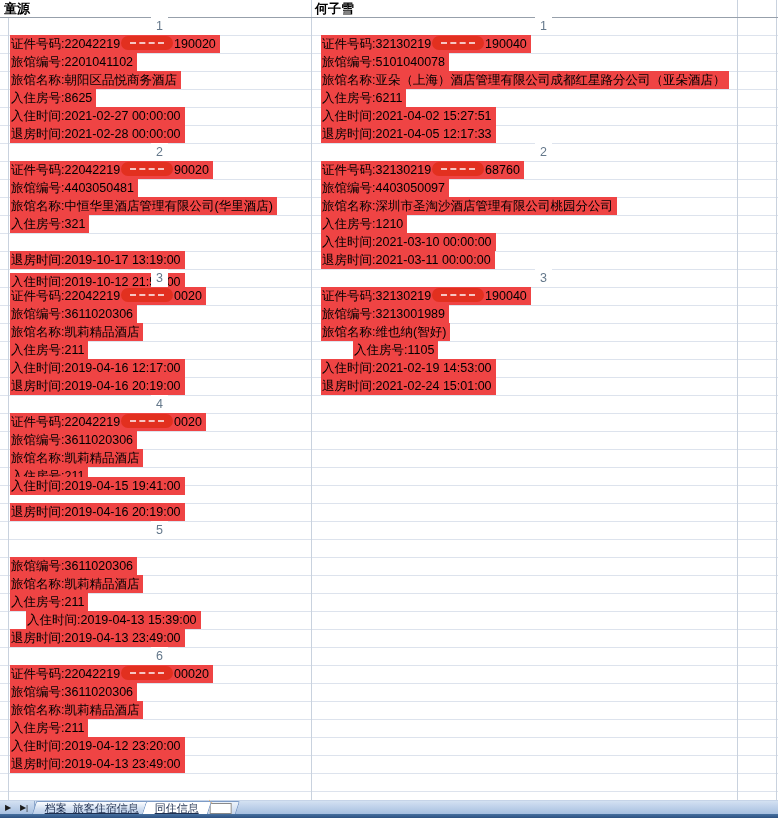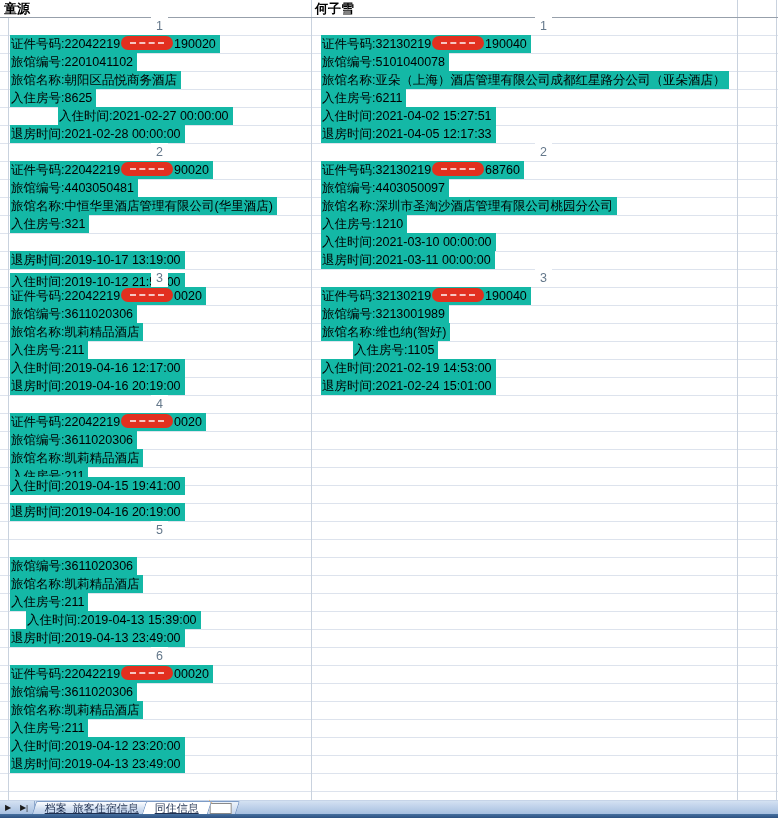--- a/index.html
+++ b/index.html
@@ -11,21 +11,21 @@
   .screen{position:relative;width:778px;height:818px;background:#ffffff;overflow:hidden;}
   .sheet{position:absolute;left:0;top:0;width:778px;height:800px;background:#fff;}
   .hline{position:absolute;left:0;width:778px;height:1px;background:var(--grid-h);z-index:1;}
   .vline{position:absolute;top:0;width:1px;height:800px;background:var(--grid-v);z-index:1;}
   .hdr-underline{position:absolute;left:0;top:17px;width:778px;height:1px;background:var(--hdr-line);z-index:2;}
   .person-name{position:absolute;top:0;height:17px;line-height:17px;font-size:13px;font-weight:bold;
     color:#000;z-index:3;white-space:nowrap;}
   .person-name .cellbg{display:inline-block;height:17px;background:#fff;padding:0 4px 0 1px;}
   .record{position:absolute;z-index:3;}
   .row{position:absolute;height:18px;line-height:18px;font-size:12.5px;color:#000;white-space:nowrap;}
-  .cellbg{display:inline-block;height:18px;background:#14b8a6;padding:0 4px 0 1px;}
+  .cellbg{display:inline-block;height:18px;background:#ef4444;padding:0 4px 0 1px;}
   .num-row{width:100%;text-align:center;}
   .num-row .num{display:inline-block;height:18px;background:#fff;padding:0 5px;color:var(--numcol);
     font-size:12.5px;}
   .redact{display:inline-block;position:relative;width:52px;height:14px;background:var(--red);
     border-radius:8px;vertical-align:-2px;margin:0 1px;}
   .redact::after{content:"";position:absolute;left:9px;right:9px;top:6px;
     border-top:2px dashed rgba(255,255,255,0.72);}
   
   .tabbar{position:absolute;left:0;top:800px;width:778px;height:18px;z-index:5;}
   .tabs-row{position:relative;height:14px;display:flex;align-items:stretch;
@@ -114,21 +114,21 @@
         <div class="record" style="left: 8px; top: 17px; width: 303px; height: 126px;">
     <div class="row num-row" style="top: 0px;">
       <span class="num">1</span>
     </div>
     <div class="row id-row" style="top: 18px; left: 2px;">
       <span class="cellbg"><span>证件号码:22042219</span><span class="redact"></span><span>190020</span></span>
     </div>
   <div class="row line-row" style="top: 36px; left: 2px;"><span class="cellbg">旅馆编号:2201041102</span></div>
           <div class="row line-row" style="top: 54px; left: 2px;"><span class="cellbg">旅馆名称:朝阳区品悦商务酒店</span></div>
           <div class="row line-row" style="top: 72px; left: 2px;"><span class="cellbg">入住房号:8625</span></div>
-          <div class="row line-row" style="top: 90px; left: 2px; padding-left: 48px;"><span class="cellbg">入住时间:2021-02-27 00:00:00</span></div>
+          <div class="row line-row" style="top: 90px; left: 2px;"><span class="cellbg">入住时间:2021-02-27 00:00:00</span></div>
           <div class="row line-row" style="top: 108px; left: 2px;"><span class="cellbg">退房时间:2021-02-28 00:00:00</span></div>
         </div>
         <div class="record" style="left: 8px; top: 143px; width: 303px; height: 126px;">
     <div class="row num-row" style="top: 0px;">
       <span class="num">2</span>
     </div>
     <div class="row id-row" style="top: 18px; left: 2px;">
       <span class="cellbg"><span>证件号码:22042219</span><span class="redact"></span><span>90020</span></span>
     </div>
   <div class="row line-row" style="top: 36px; left: 2px;"><span class="cellbg">旅馆编号:4403050481</span></div>

